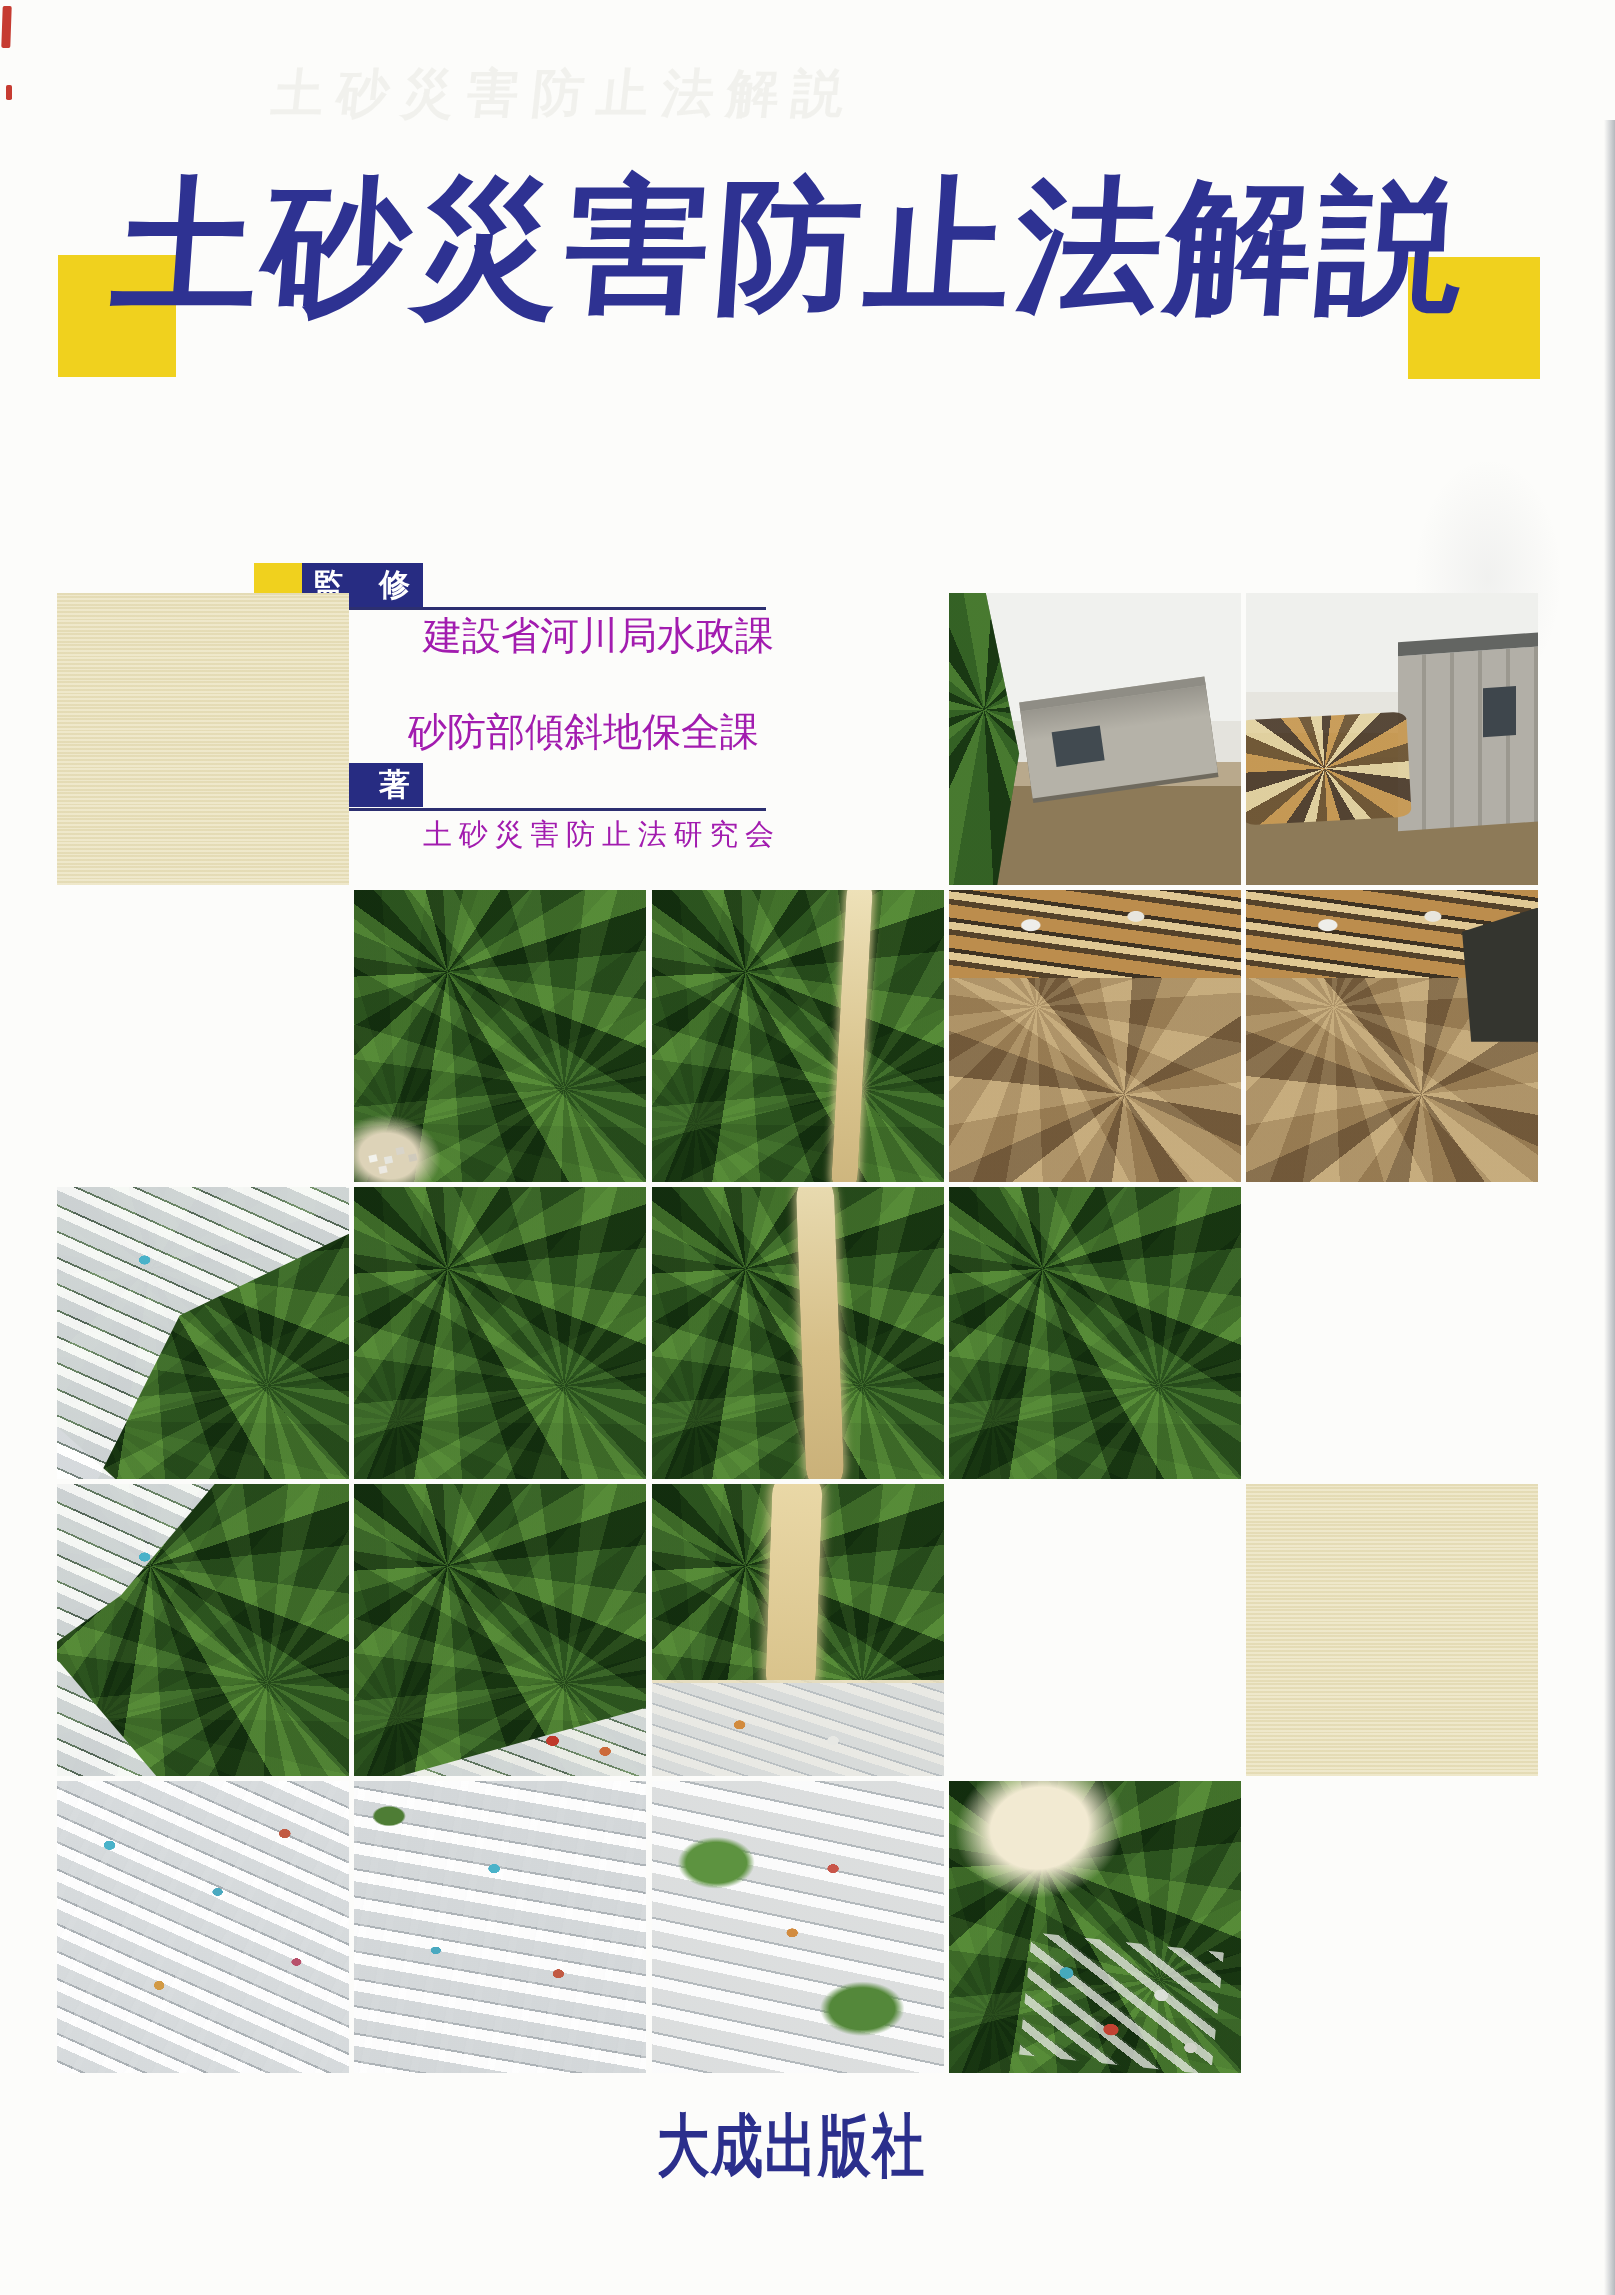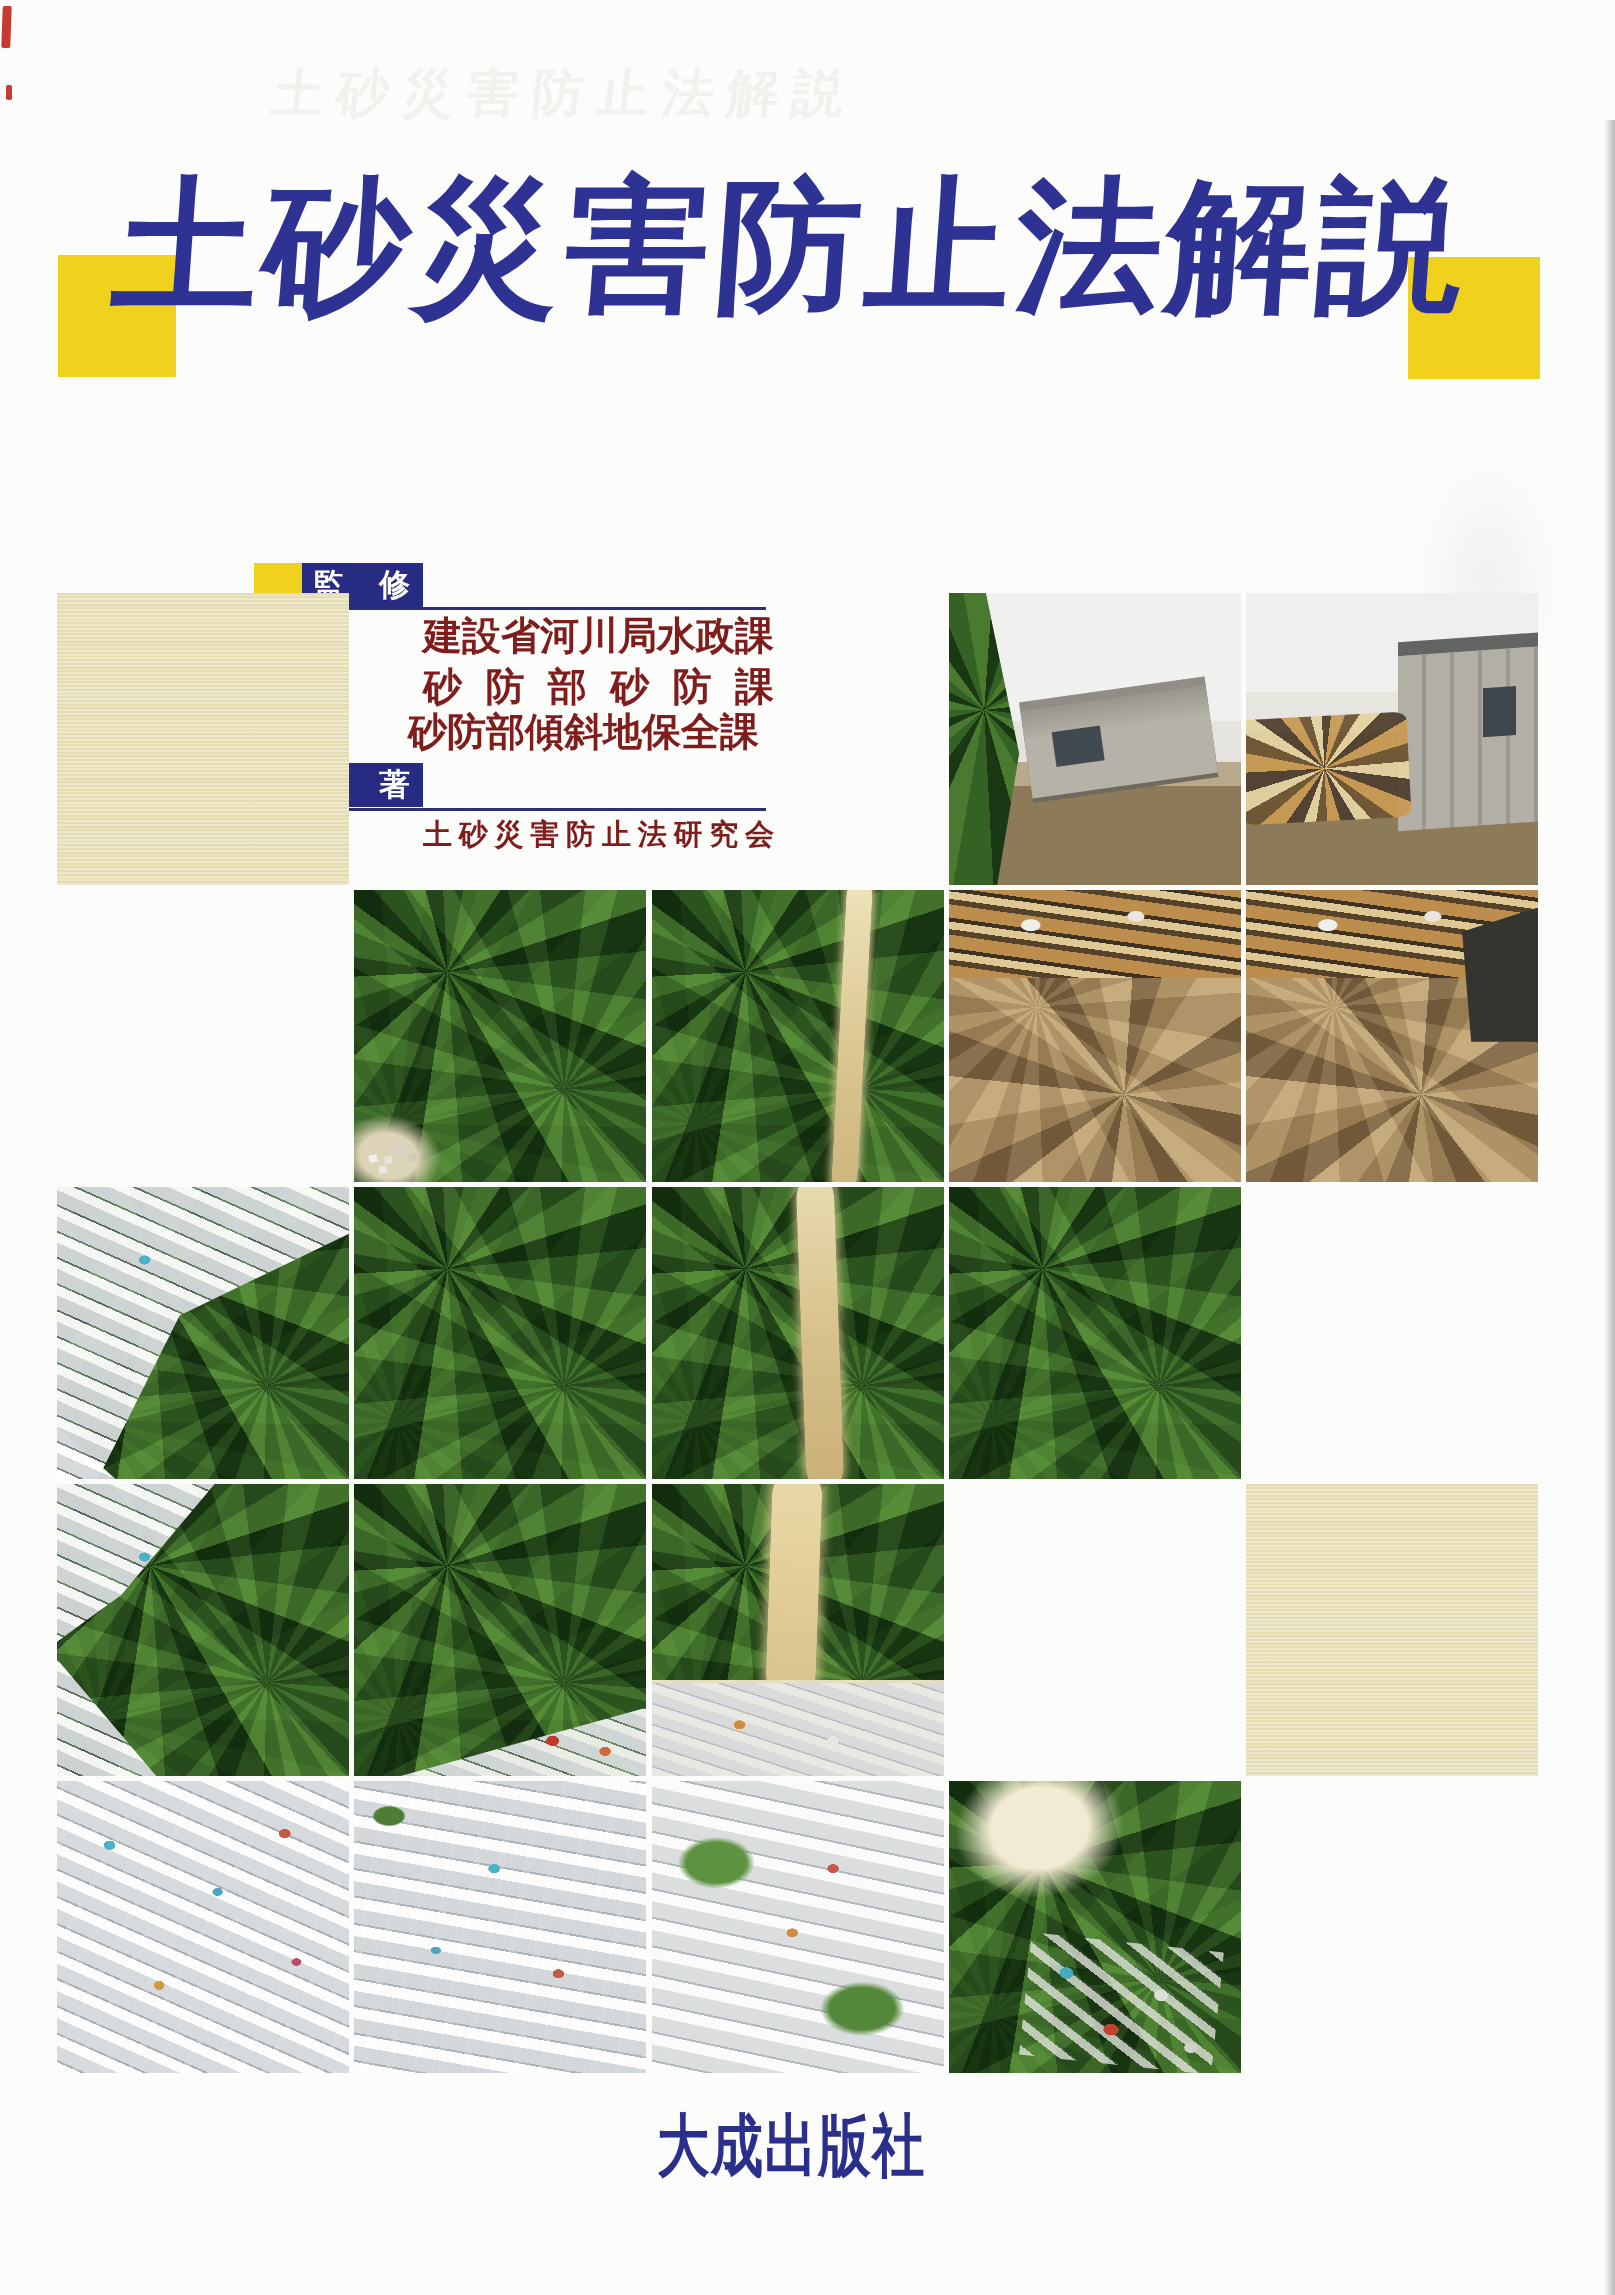--- a/index.html
+++ b/index.html
@@ -50,22 +50,22 @@
 
   
   .badge-yellow{background:var(--yellow,#f0d11e);width:48px;height:44px;}
   .badge-blue{
     background:var(--badge_navy,#272c82);width:121px;height:44px;
     color:#fff;font-size:31px;font-weight:bold;line-height:44px;text-align:center;
     letter-spacing:1.8px;white-space:nowrap;
   }
   .credit-underline{height:2.8px;background:#2c2f70;width:464px;}
   .credit-line{
-    width:351px;color:#7f1d1d;text-align:justify;text-align-last:justify;
-    font-weight:700;white-space:nowrap;
+    width:351px;color:#a21caf;text-align:justify;text-align-last:justify;
+    font-weight:400;white-space:nowrap;
   }
   .sup-line{font-size:39px;line-height:45px;letter-spacing:0;white-space:normal;}
   .ed-line{font-size:29px;line-height:42px;white-space:normal;}
 
   
   .publisher{
     left:657px;top:2101px;font-size:68px;font-weight:900;
     color:var(--logo_navy,#2b2f8c);letter-spacing:1.8px;white-space:nowrap;
     transform:scaleX(.77);transform-origin:left top;
   }
@@ -199,21 +199,20 @@
   <div class="abs ghost-title">土砂災害防止法解説</div>
 
   <div class="abs yellow-block yellow-left"></div>
   <div class="abs yellow-block yellow-right"></div>
   <div class="abs main-title">土砂災害防止法解説</div>
 
   <div class="abs badge-yellow" style="left:254px;top:563px;"></div>
   <div class="abs badge-blue" style="left:302px;top:563px;">監　修</div>
   <div class="abs credit-underline" style="left:302px;top:607px;"></div>
   <div class="abs credit-line sup-line" style="left:423px;top:613px;">建設省河川局水政課</div>
-  <div class="abs credit-line sup-line" style="left:423px;top:664px;">砂防部砂防課</div>
   <div class="abs credit-line sup-line" style="left:408px;top:709px;">砂防部傾斜地保全課</div>
 
   <div class="abs badge-yellow" style="left:254px;top:763px;"></div>
   <div class="abs badge-blue" style="left:302px;top:763px;">編　著</div>
   <div class="abs credit-underline" style="left:302px;top:808px;"></div>
   <div class="abs credit-line ed-line" style="left:423px;top:813px;">土砂災害防止法研究会</div>
 
   <div class="abs" style="left:0;top:0;width:1615px;height:2295px;">
       <div class="ph t-cream" style="left: 57px; top: 593px; width: 292px; height: 292px;"></div>
       <div class="ph t-house-tl" style="left: 949px; top: 593px; width: 292px; height: 292px;"></div>

